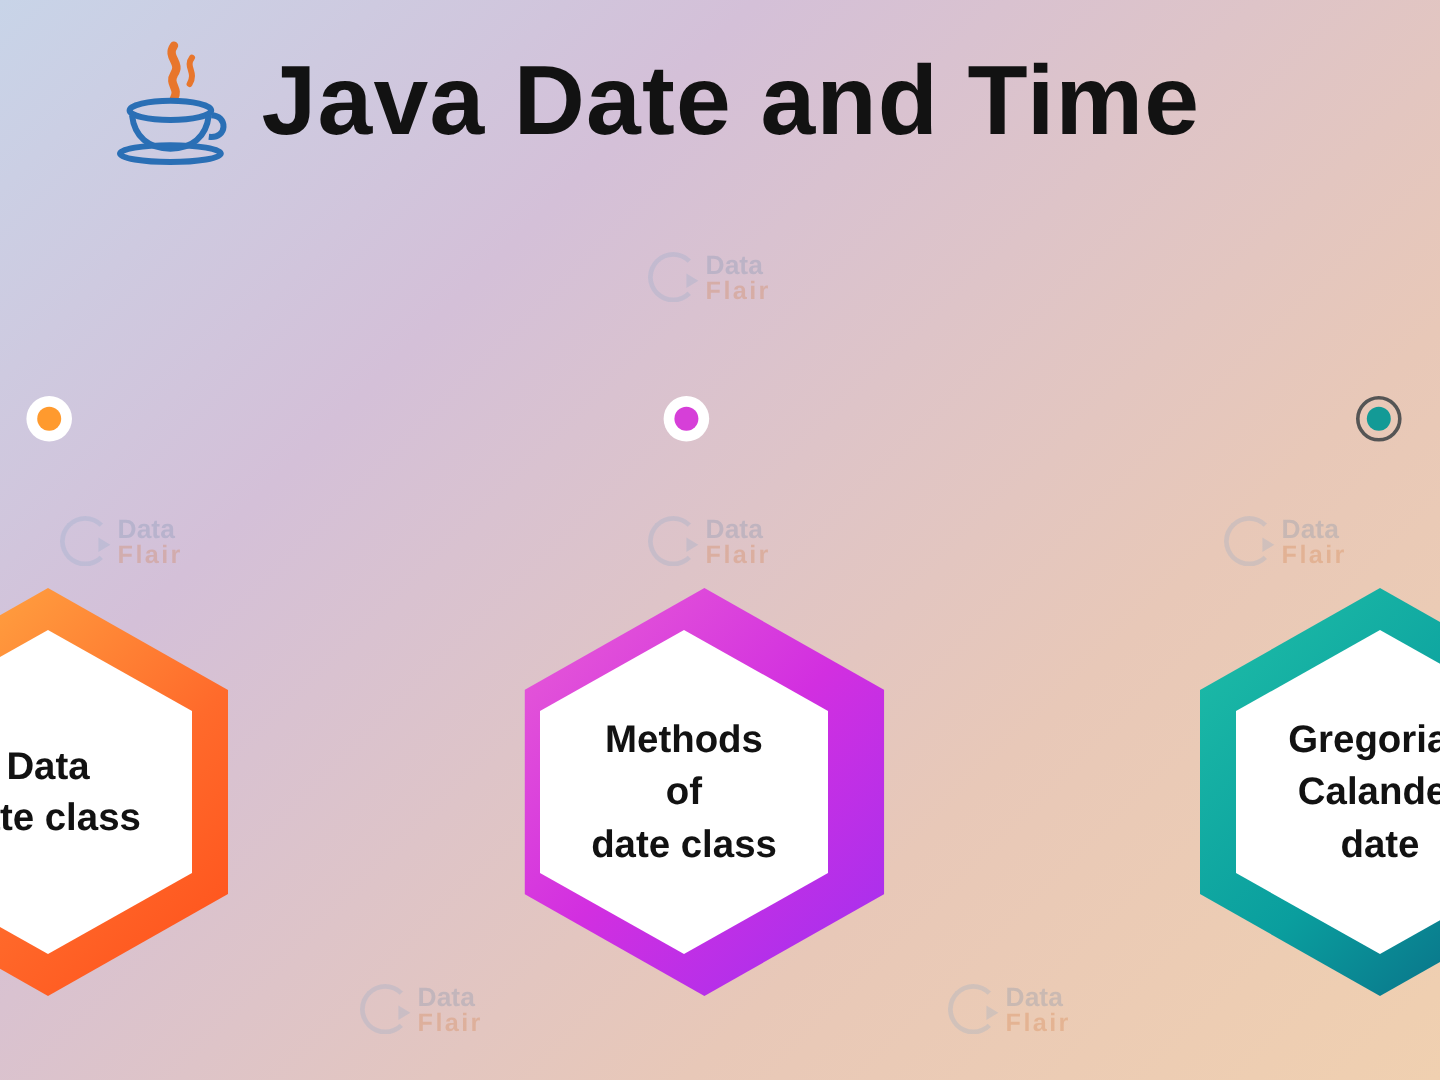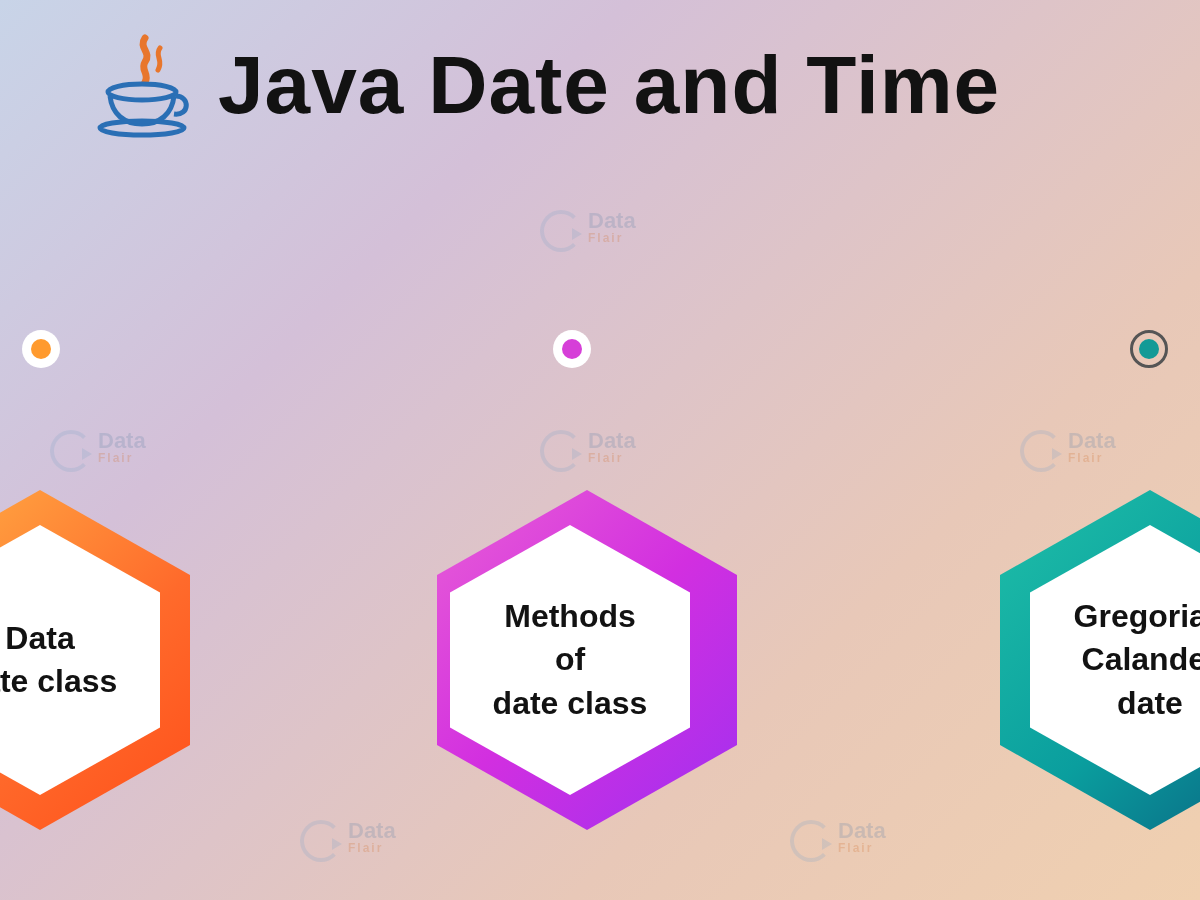--- a/index.html
+++ b/index.html
@@ -51,21 +51,21 @@
     content: "";
     position: absolute;
     right: -4px; top: 14px;
     width: 0; height: 0;
     border-left: 10px solid #8aa8c8;
     border-top: 6px solid transparent;
     border-bottom: 6px solid transparent;
   }
   .wm-text { line-height: 1; }
   .wm-top { font-size: 22px; font-weight: 700; color: #6a88aa; }
-  .wm-bot { font-size: 12px; font-weight: 600; color: #d07030; letter-spacing: 2px; }
+  .wm-bot { font-size: 21px; font-weight: 600; color: #d07030; letter-spacing: 2px; }
 
   
   .dot-outer {
     position: absolute;
     width: 38px; height: 38px;
     border-radius: 50%;
     background: #fff;
     display: flex;
     align-items: center;
     justify-content: center;

